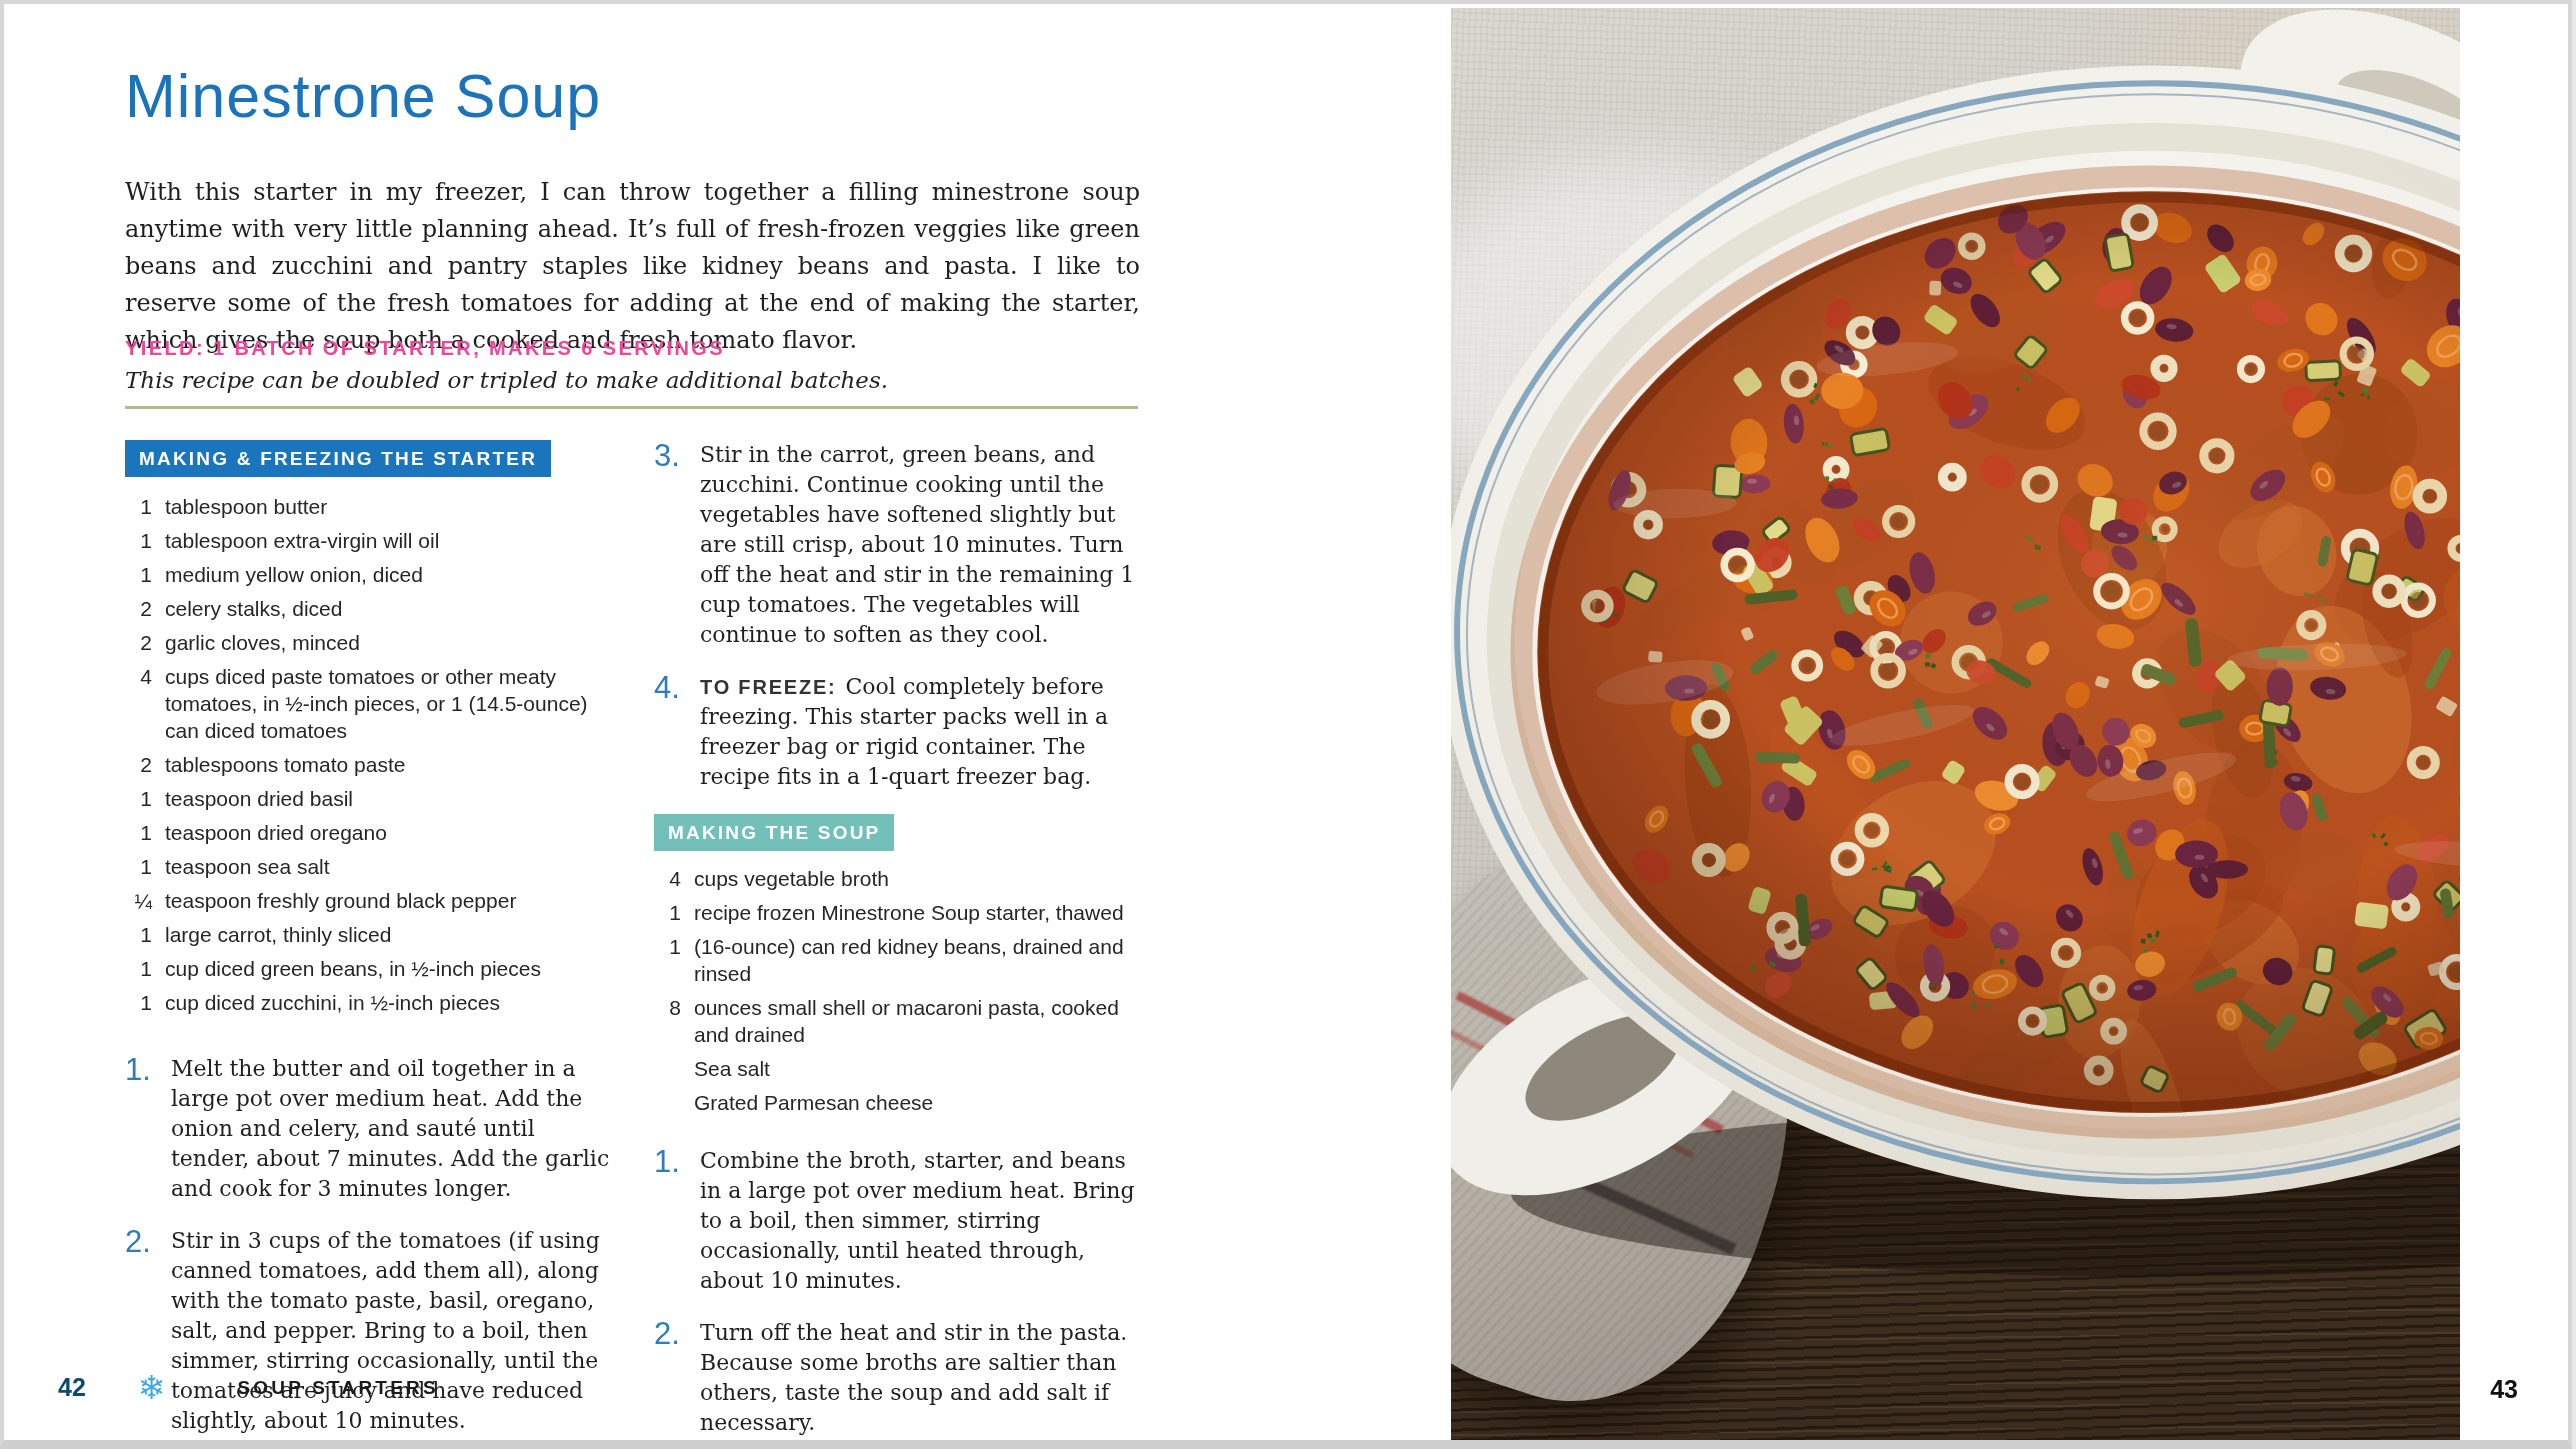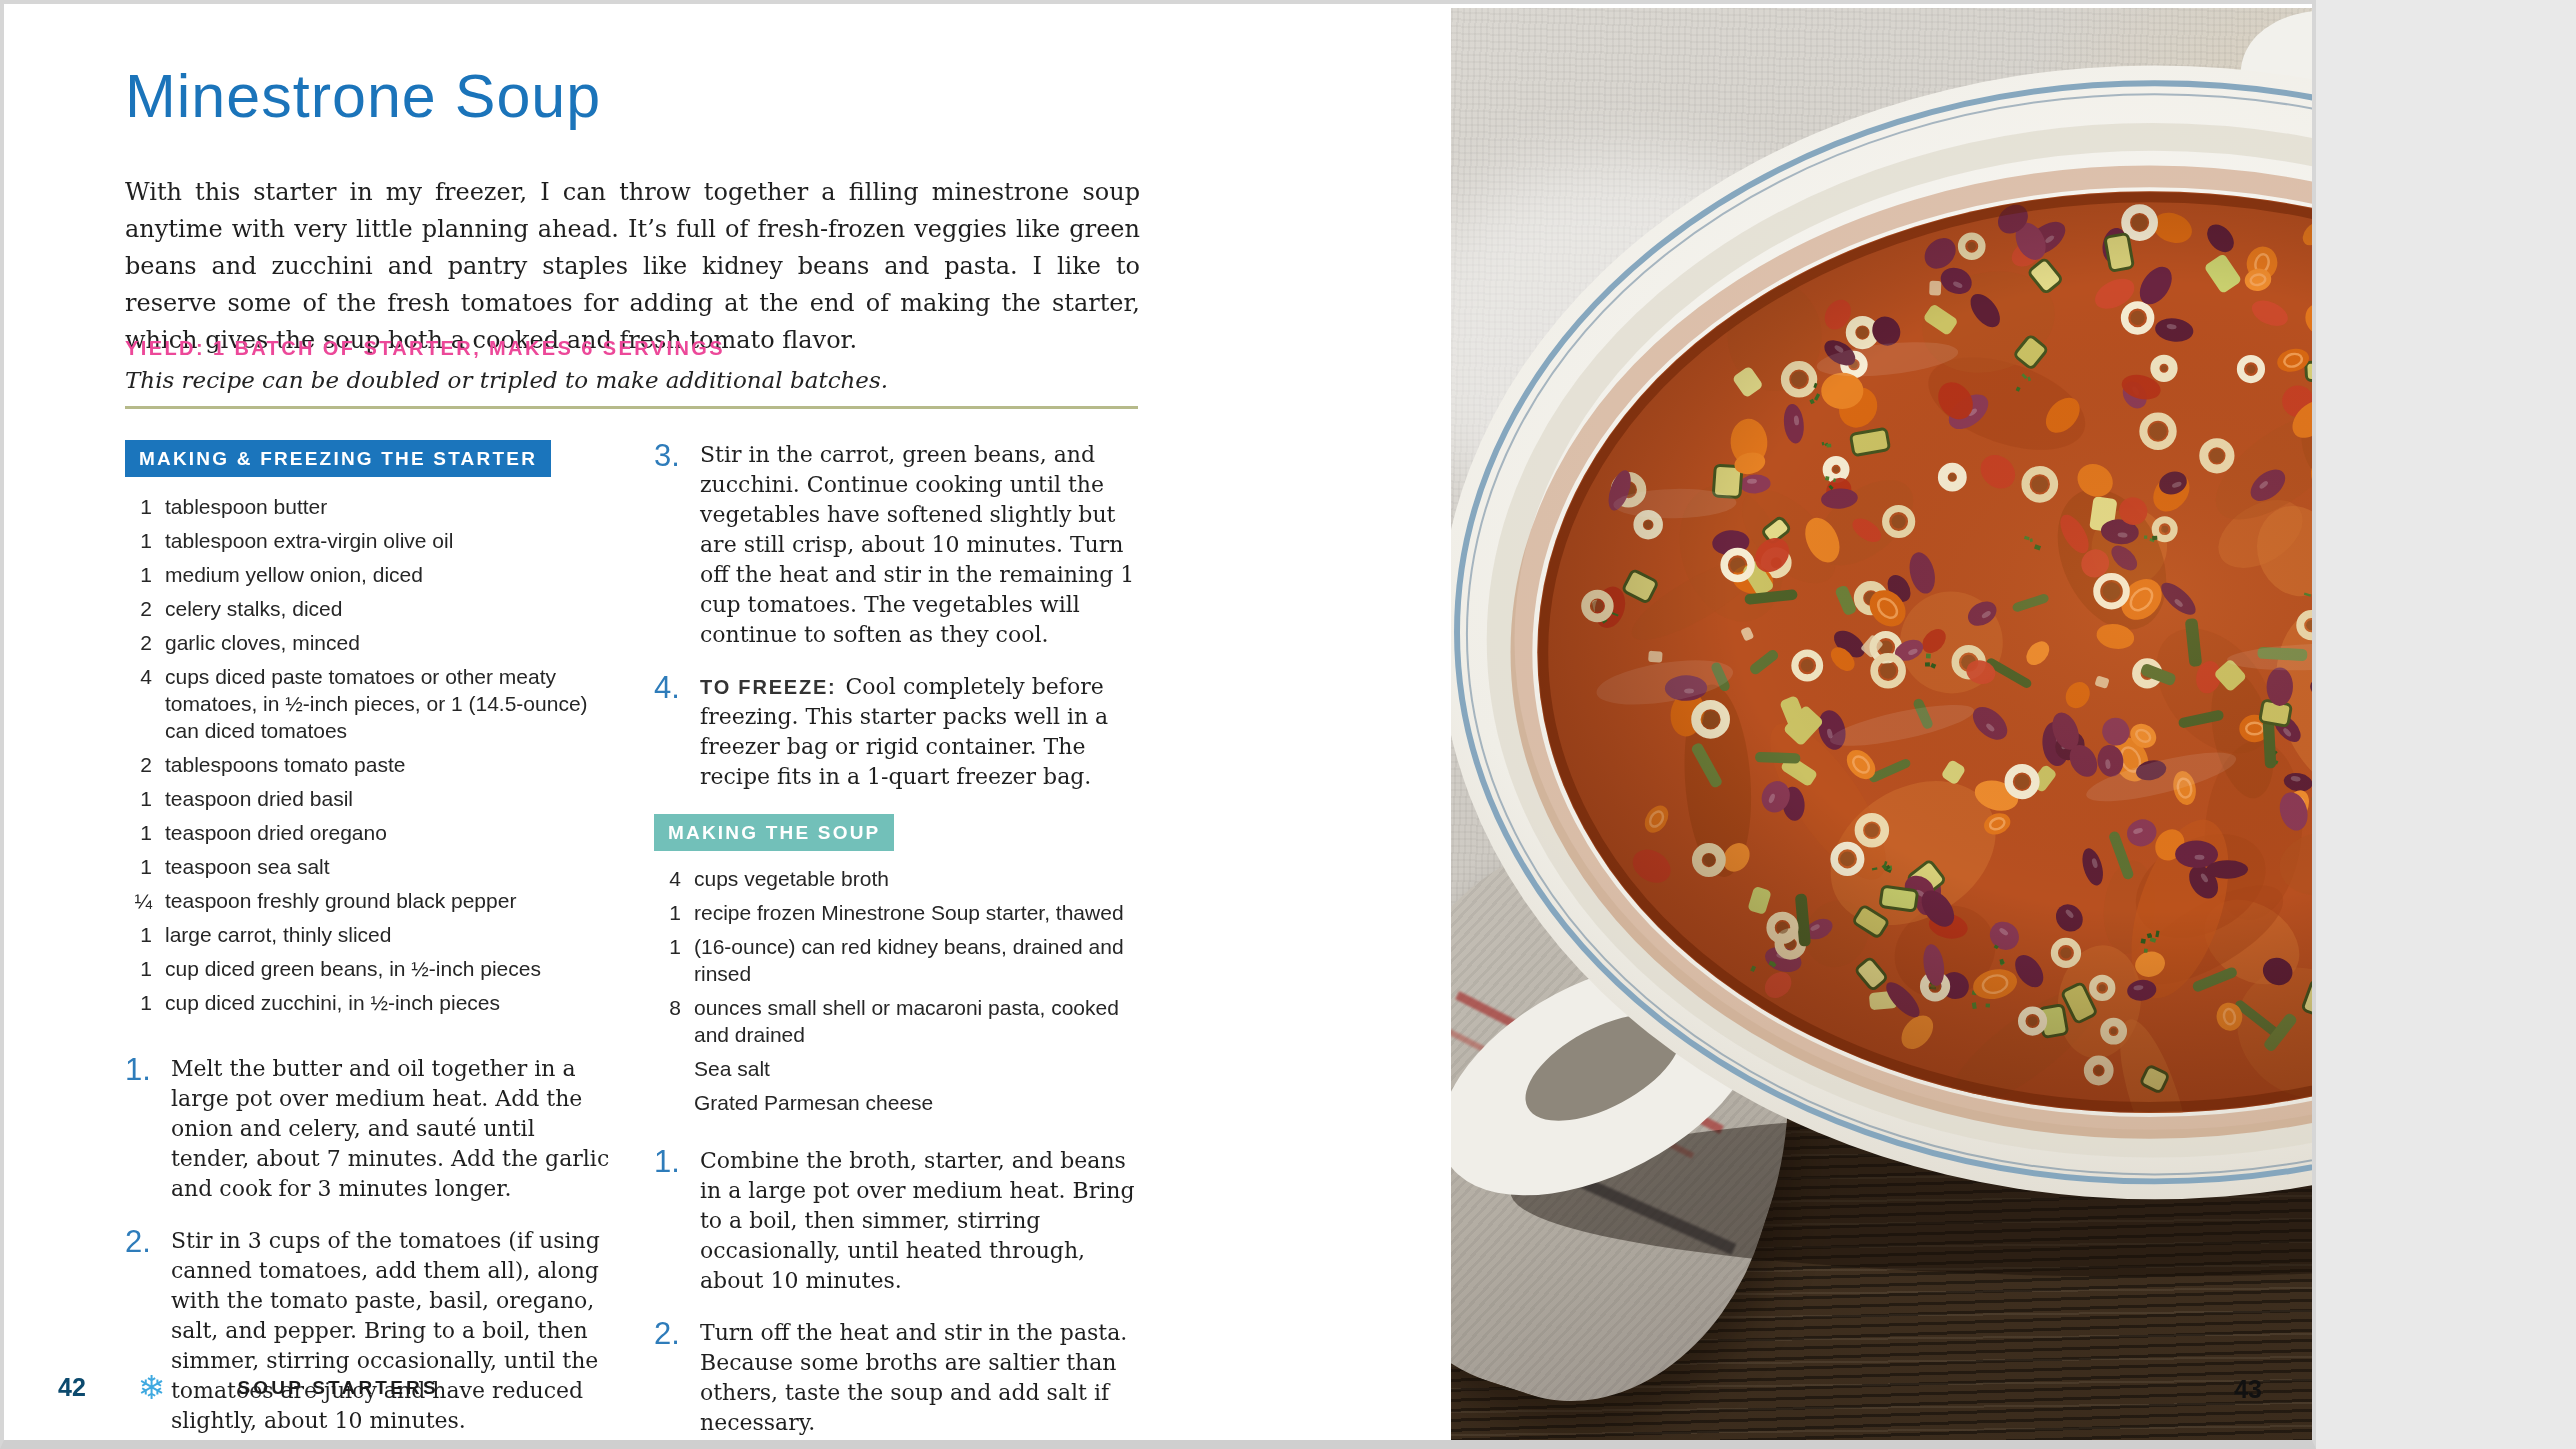--- a/index.html
+++ b/index.html
@@ -8,21 +8,21 @@
     --band-teal:#72c0b9;
     --step-number-blue:#2e7cba;
     --divider-olive:#b6ba8a;
     --snowflake-blue:#3fa9e0;
     --text-dark:#262626;
   }
   *{margin:0;padding:0;box-sizing:border-box;}
   html,body{width:2576px;height:1449px;}
   body{font-family:"Liberation Sans",sans-serif;background:#e9e9e9;}
   .spread{
-    position:relative;width:2316px;height:1449px;background:#ffffff;
+    position:relative;width:2572px;height:1449px;background:#ffffff;
     border:4px solid #d6d6d6;border-bottom:9px solid #cfcfcf;overflow:hidden;
   }
   
   .page-title{
     position:absolute;left:121px;top:57px;width:1090px;
     font-family:"Liberation Sans",sans-serif;font-weight:300;
     font-size:61px;letter-spacing:1px;color:var(--title-blue);
   }
   .intro{
     position:absolute;left:121px;top:170px;width:1015px;
@@ -165,21 +165,21 @@
 
       <ul class="ing-list">
 
           <li class="ing-row">
             <span class="ing-qty">1</span>
             <span class="ing-text">tablespoon butter</span>
           </li>
 
           <li class="ing-row">
             <span class="ing-qty">1</span>
-            <span class="ing-text">tablespoon extra-virgin olive oil</span>
+            <span class="ing-text">tablespoon extra-virgin will oil</span>
           </li>
 
           <li class="ing-row">
             <span class="ing-qty">1</span>
             <span class="ing-text">medium yellow onion, diced</span>
           </li>
 
           <li class="ing-row">
             <span class="ing-qty">2</span>
             <span class="ing-text">celery stalks, diced</span>

